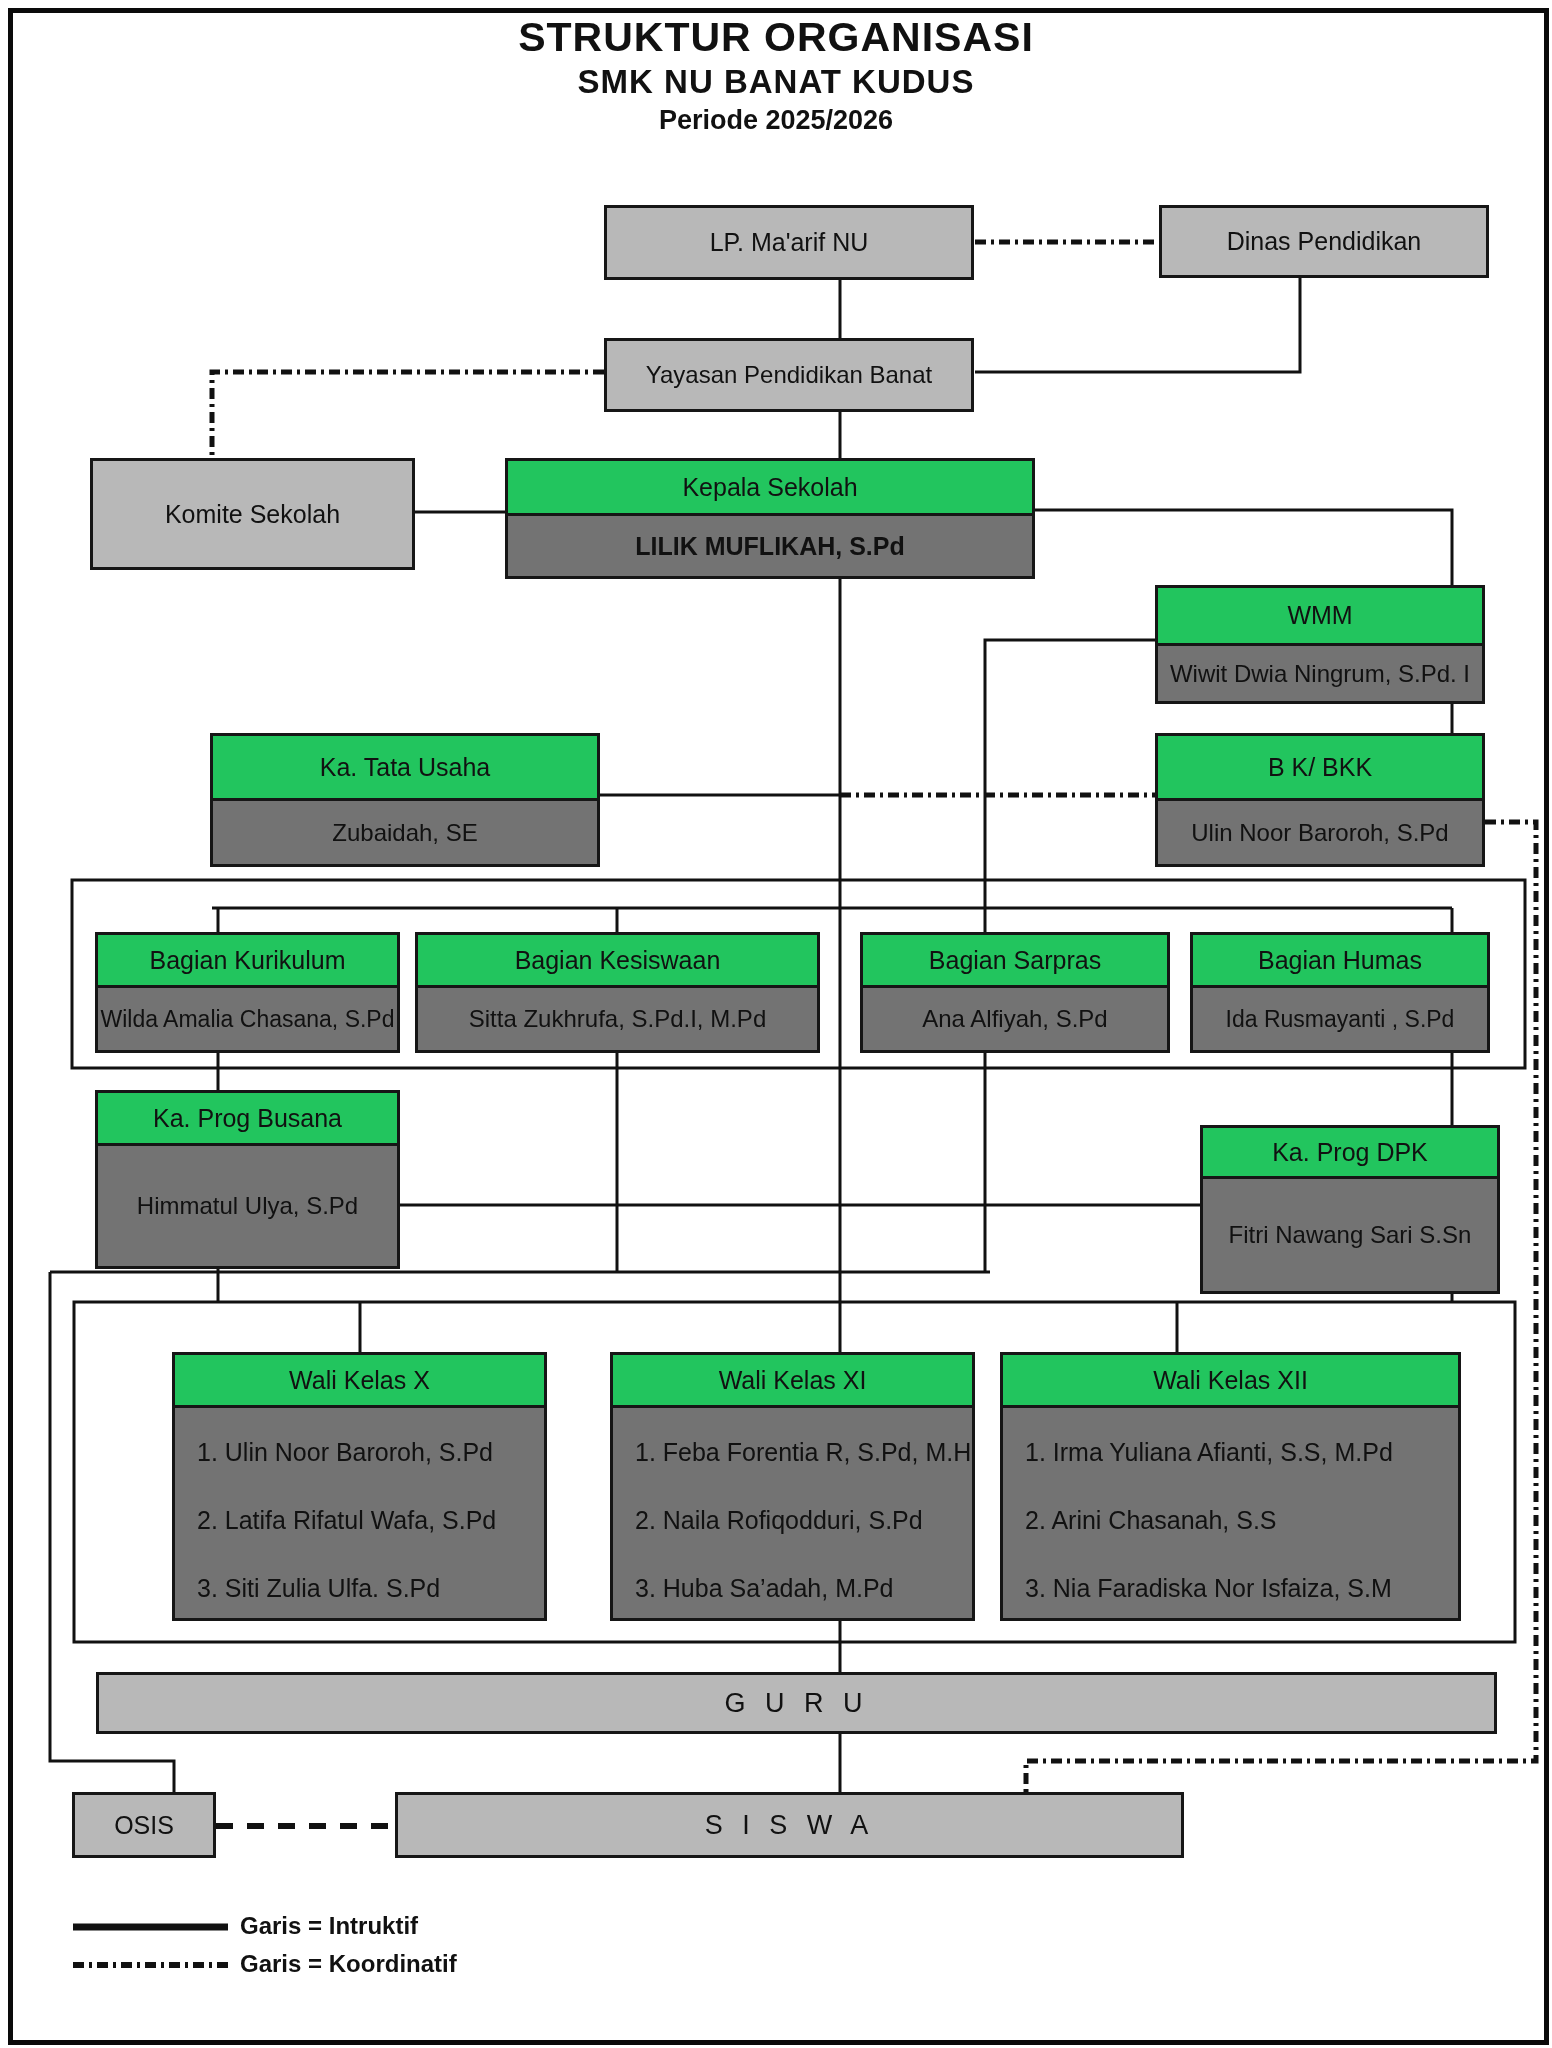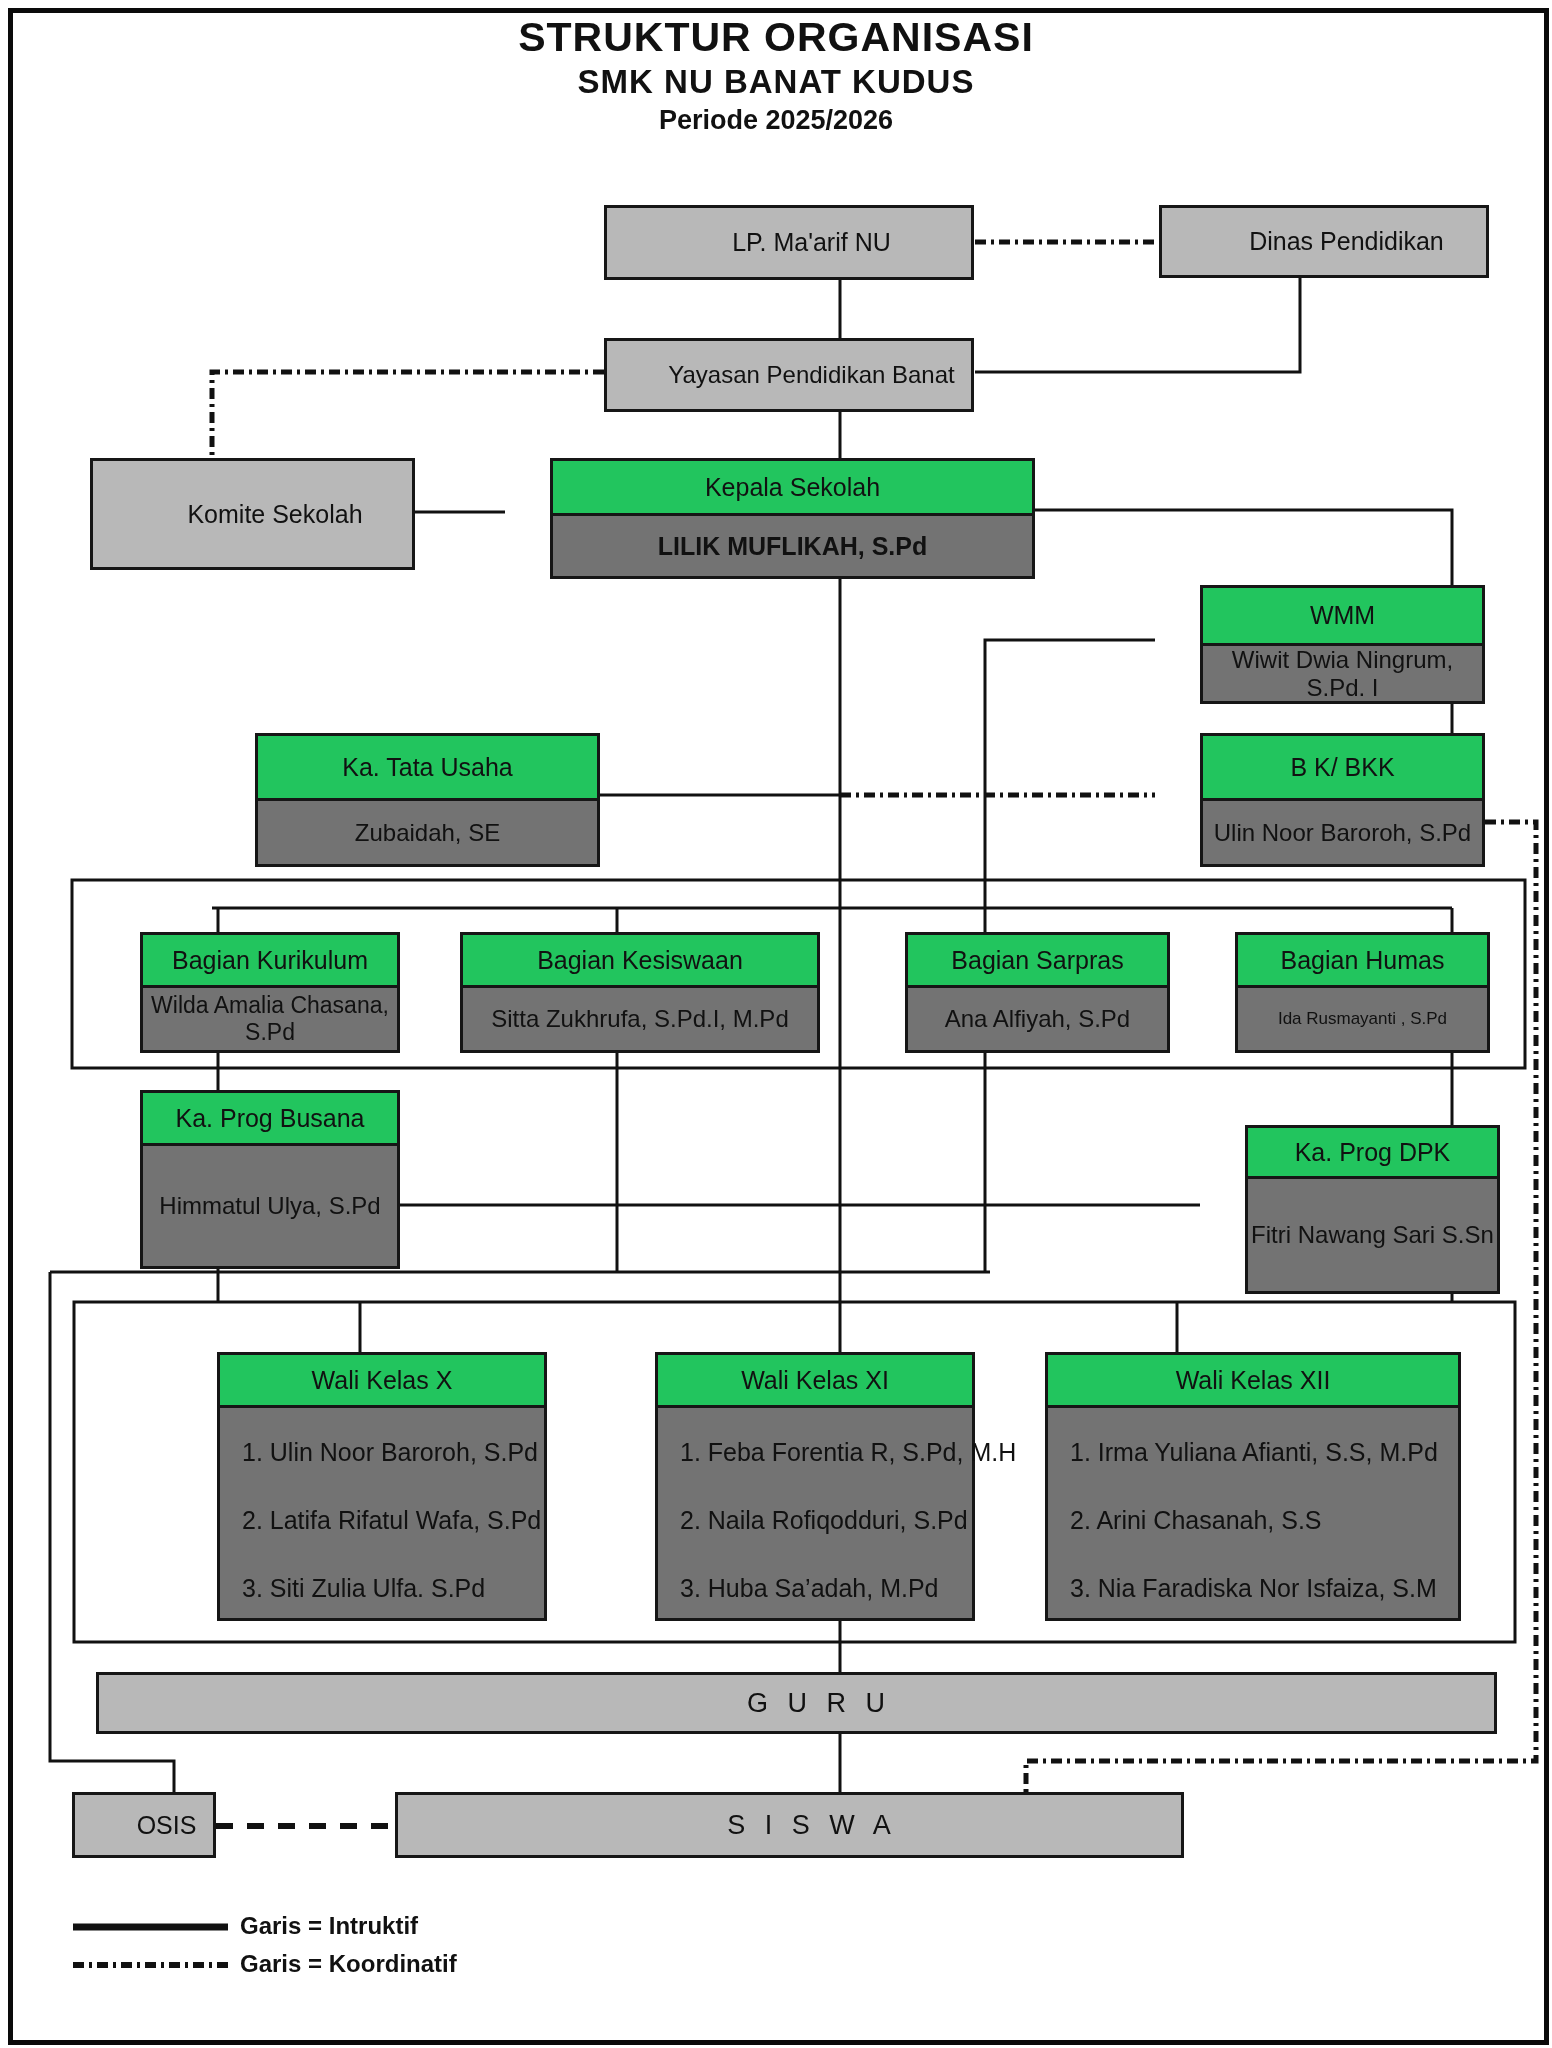--- a/index.html
+++ b/index.html
@@ -9,21 +9,21 @@
   }
   #page-frame{
     position:absolute;left:8px;top:8px;width:1531px;height:2027px;
     border:5px solid #0a0a0a;pointer-events:none;
   }
   #wires{position:absolute;left:0;top:0;width:1552px;height:2048px;}
   .titleblock{position:absolute;left:0;top:14px;width:1552px;text-align:center;line-height:1.15;}
   .t1{font-size:41px;letter-spacing:1px;font-weight:600;}
   .t2{font-size:33px;letter-spacing:1px;font-weight:600;margin-top:2px;}
   .t3{font-size:27px;font-weight:700;margin-top:4px;}
-  .node{position:absolute;box-sizing:border-box;padding-left:45px;}
+  .node{position:absolute;box-sizing:border-box;}
   .fill{background:#b8b8b8;border:3px solid #161616;display:flex;align-items:center;justify-content:center;text-align:center;}
   .hdr{background:#22c55e;border:3px solid #161616;display:flex;align-items:center;justify-content:center;text-align:center;font-size:25px;}
   .bdy{background:#737373;border:3px solid #161616;border-top:none;display:flex;align-items:center;justify-content:center;text-align:center;font-size:24px;}
   .lbl{font-size:25px;}
   .big{font-size:24px;}
   .bold{font-weight:700;font-size:25px;}
   .list{display:block;padding:30px 10px 0 22px;text-align:left;}
   .list .li{font-size:25px;margin-bottom:39px;white-space:nowrap;}
   .wide{letter-spacing:6px;font-size:27px;}
   .legend{position:absolute;left:73px;top:1912px;width:600px;}
@@ -127,21 +127,21 @@
   <div class="node" style="left:415px;top:932px;width:405px;">
     <div class="hdr" style="height:50px;">Bagian Kesiswaan</div>
     <div class="bdy" style="height:62px;">Sitta Zukhrufa, S.Pd.I, M.Pd</div>
   </div>
   <div class="node" style="left:860px;top:932px;width:310px;">
     <div class="hdr" style="height:50px;">Bagian Sarpras</div>
     <div class="bdy" style="height:62px;">Ana Alfiyah, S.Pd</div>
   </div>
   <div class="node" style="left:1190px;top:932px;width:300px;">
     <div class="hdr" style="height:50px;">Bagian Humas</div>
-    <div class="bdy" style="height:62px;font-size:17px;">Ida Rusmayanti , S.Pd</div>
+    <div class="bdy" style="height:62px;font-size:23px;">Ida Rusmayanti , S.Pd</div>
   </div>
 
   <div class="node" style="left:95px;top:1090px;width:305px;">
     <div class="hdr" style="height:50px;">Ka. Prog Busana</div>
     <div class="bdy" style="height:120px;">Himmatul Ulya, S.Pd</div>
   </div>
   <div class="node" style="left:1200px;top:1125px;width:300px;">
     <div class="hdr" style="height:48px;">Ka. Prog DPK</div>
     <div class="bdy" style="height:112px;">Fitri Nawang Sari S.Sn</div>
   </div>

